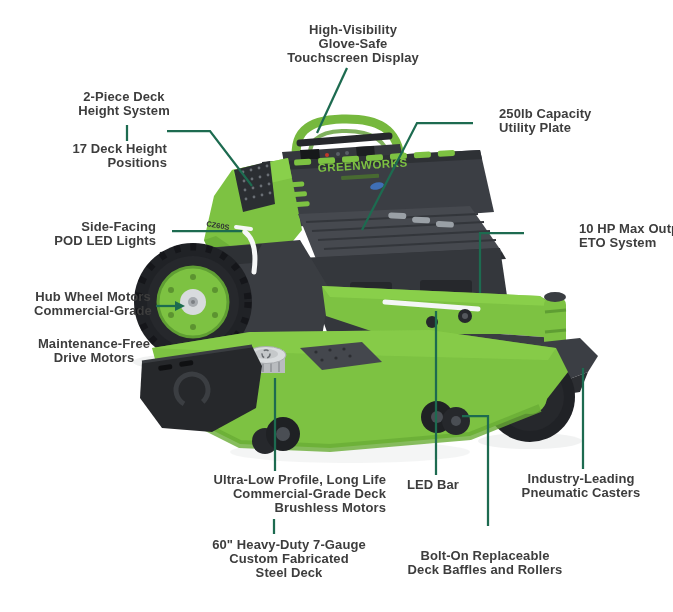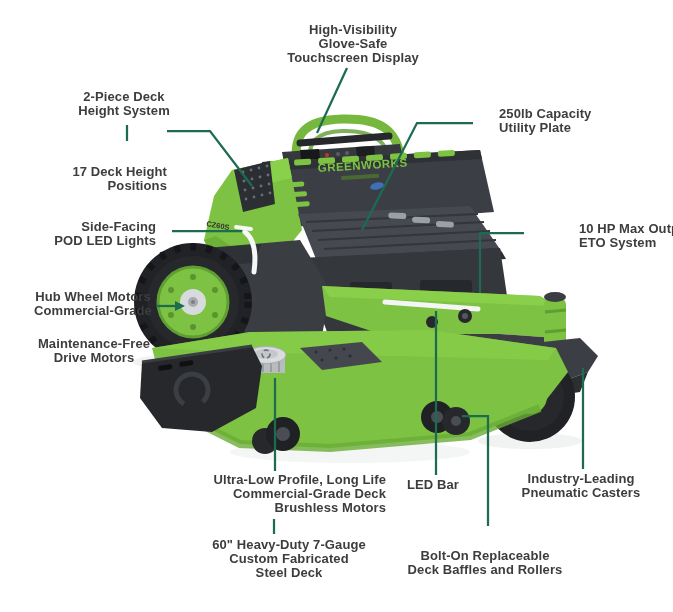--- a/index.html
+++ b/index.html
@@ -239,21 +239,21 @@
     <span>High-Visibility</span>
     <span>Glove-Safe</span>
     <span>Touchscreen Display</span>
   </div>
 
   <div class="callout ta-c" style="left:44px;top:90px;width:160px;">
     <span>2-Piece Deck</span>
     <span>Height System</span>
   </div>
 
-  <div class="callout ta-r" style="left:37px;top:142px;width:130px;margin-top:23px;">
+  <div class="callout ta-r" style="left:37px;top:142px;width:130px;">
     <span>17 Deck Height</span>
     <span>Positions</span>
   </div>
 
   <div class="callout ta-r" style="left:16px;top:220px;width:140px;">
     <span>Side-Facing</span>
     <span>POD LED Lights</span>
   </div>
 
   <div class="callout ta-c" style="left:18px;top:290px;width:150px;">

